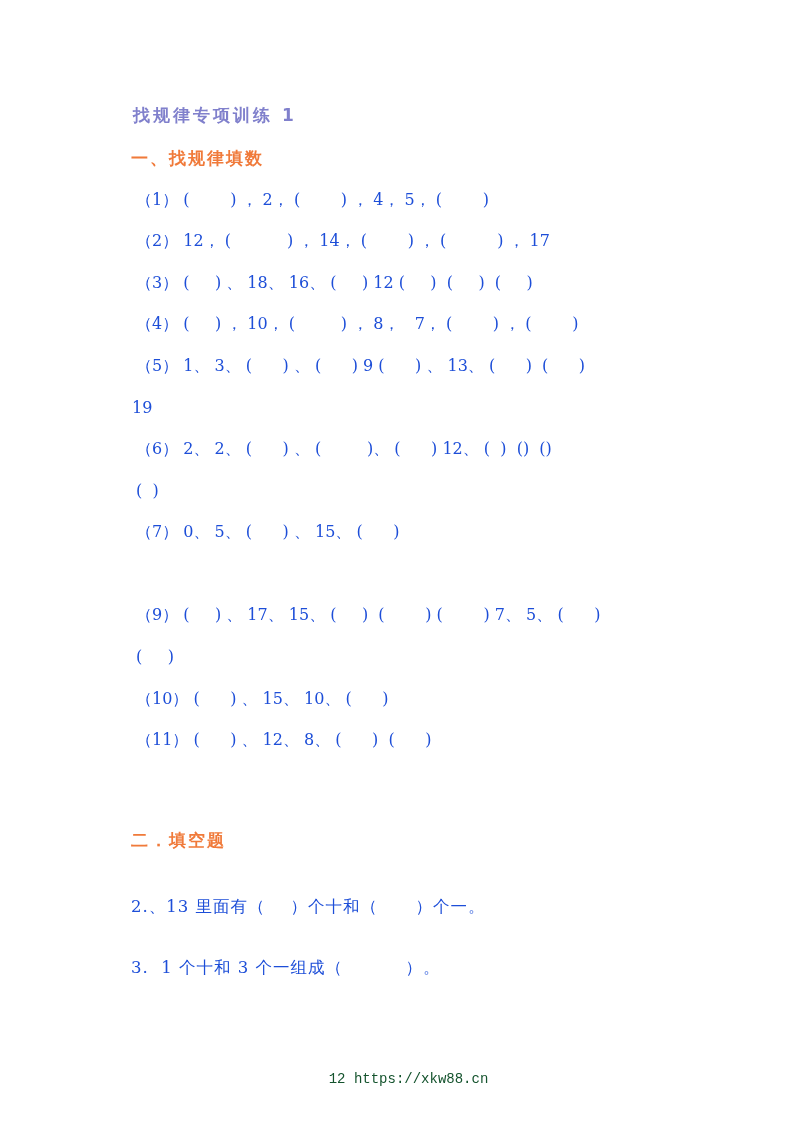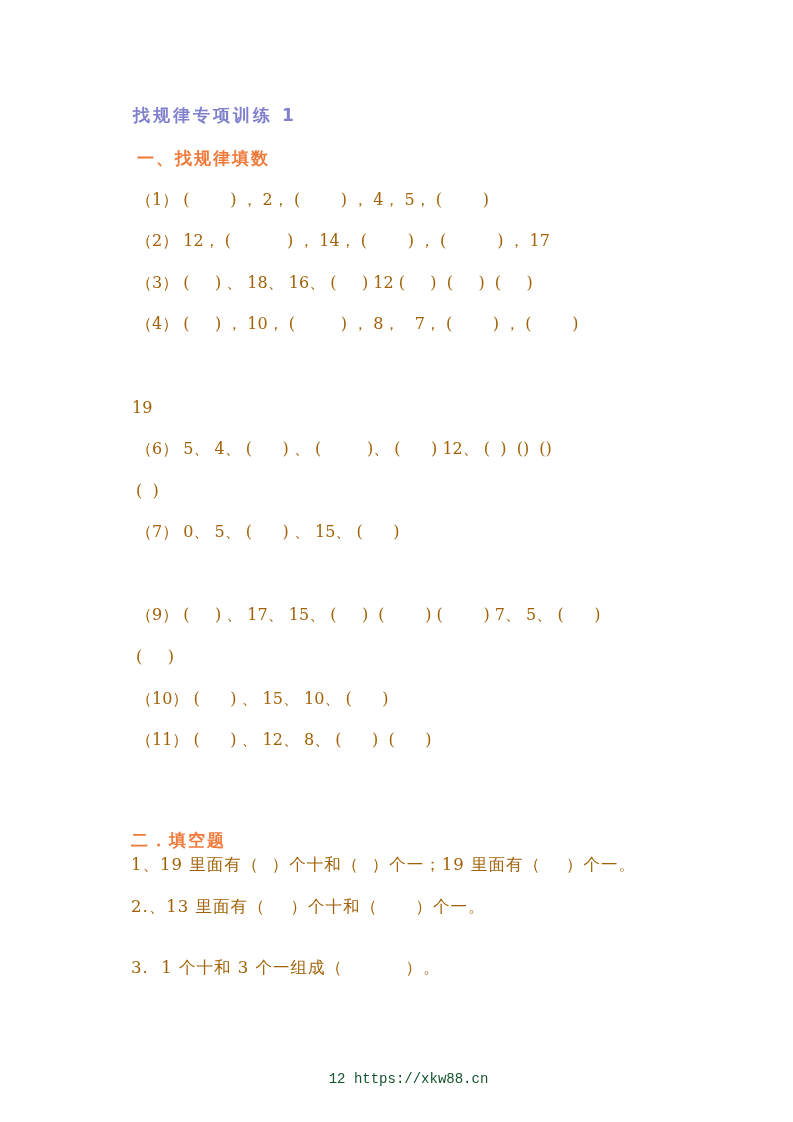--- a/index.html
+++ b/index.html
@@ -40,21 +40,21 @@
       font-weight: bold;
       font-size: 17px;
       letter-spacing: 2px;
       color: #f07a3a;
       white-space: nowrap;
     }
     .line {
       position: absolute;
       font-size: 16px;
       white-space: pre;
-      color: #a16207;
+      color: #1d4ed8;
       line-height: 20px;
     }
     .s1 { left: 124px; }
     .cont { left: 120px; }
     .s2 { left: 119px; font-size: 16.5px; letter-spacing: 1px; }
     .footer {
       position: absolute;
       left: 0;
       width: 793px;
       top: 1071px;
@@ -64,36 +64,36 @@
       color: #14532d;
     }
   </style>
 </head>
 <body>
 
 <div class="page">
 
   <div class="doc-title">找规律专项训练 1</div>
 
-  <div class="section-heading" style="top:147px;margin-left:6px;">一、找规律填数</div>
+  <div class="section-heading" style="top:147px;">一、找规律填数</div>
 
   <div class="line s1" style="top:190px;">（1） (        ) ， 2， (        ) ， 4， 5， (        )</div>
   <div class="line s1" style="top:231px;">（2） 12， (           ) ， 14， (        ) ， (          ) ， 17</div>
   <div class="line s1" style="top:273px;">（3） (     ) 、 18、 16、 (     ) 12 (     )  (     )  (     )</div>
   <div class="line s1" style="top:314px;">（4） (     ) ， 10， (         ) ， 8，   7， (        ) ， (        )</div>
+  <div class="line s1" style="top:356px;">（5） 1、 3、 (      ) 、 (      ) 9 (      ) 、 13、 (      )  (      )</div>
   <div class="line cont" style="top:398px;">19</div>
-  <div class="line s1" style="top:439px;">（6） 5、 4、 (      ) 、 (         )、 (      ) 12、 (  )  ()  ()</div>
+  <div class="line s1" style="top:439px;">（6） 2、 2、 (      ) 、 (         )、 (      ) 12、 (  )  ()  ()</div>
   <div class="line s1" style="top:481px;">(  )</div>
   <div class="line s1" style="top:522px;">（7） 0、 5、 (      ) 、 15、 (      )</div>
   <div class="line s1" style="top:605px;">（9） (     ) 、 17、 15、 (     )  (        ) (        ) 7、 5、 (      )</div>
   <div class="line s1" style="top:647px;">(     )</div>
   <div class="line s1" style="top:689px;">（10） (      ) 、 15、 10、 (      )</div>
   <div class="line s1" style="top:730px;">（11） (      ) 、 12、 8、 (      )  (      )</div>
 
   <div class="section-heading" style="top:813px;margin-top:16px;">二．填空题</div>
 
-  <div class="line s2" style="top:855px;">1、19 里面有（  ）个十和（  ）个一；19 里面有（    ）个一。</div>
   <div class="line s2" style="top:897px;">2.、13 里面有（    ）个十和（      ）个一。</div>
   <div class="line s2" style="top:938px;margin-top:20px;">3.  1 个十和 3 个一组成（          ）。</div>
 
   <div class="footer">12 https://xkw88.cn</div>
 
 </div>
 
 </body></html>

